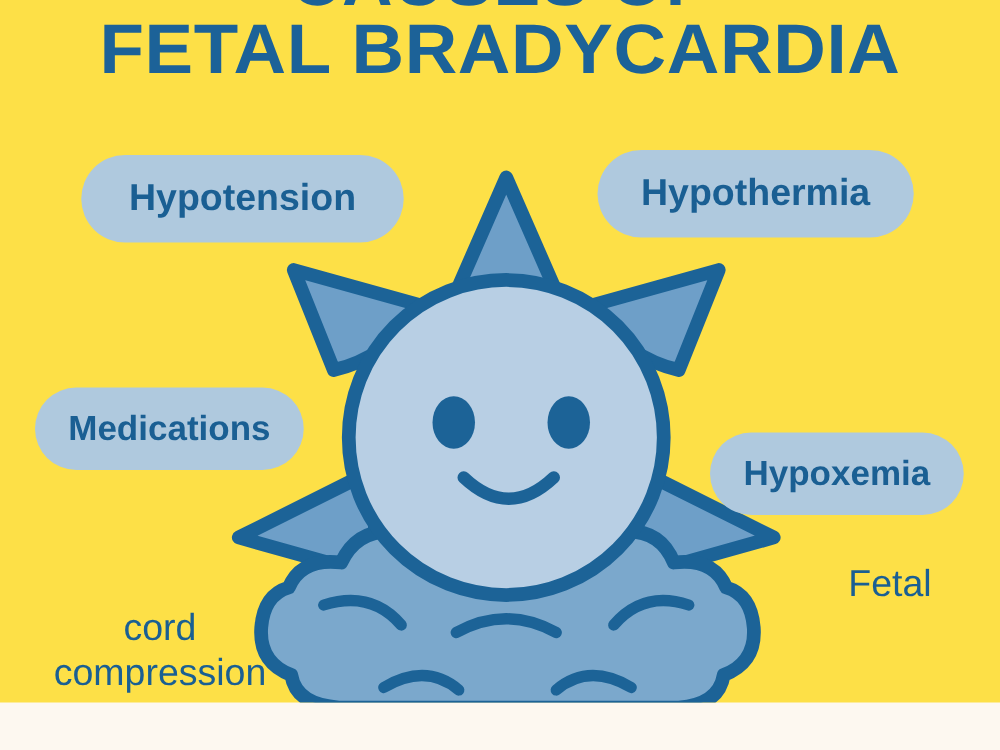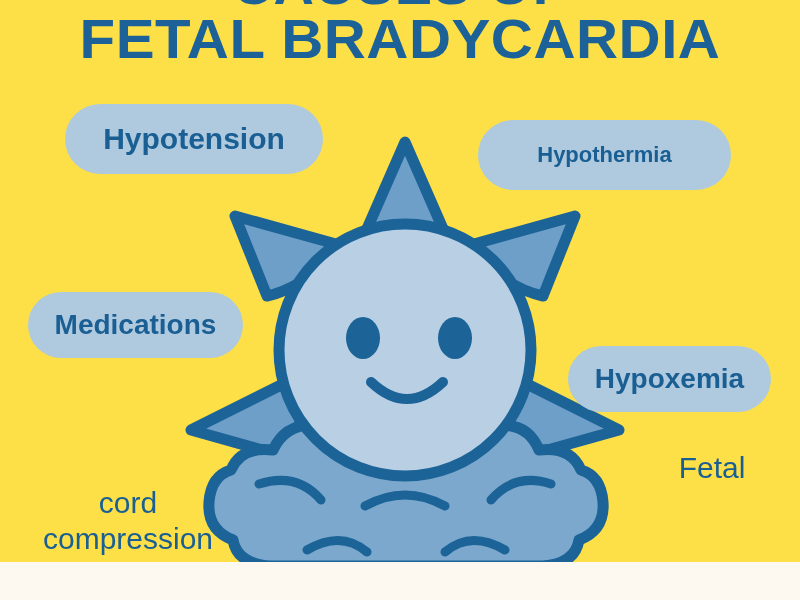--- a/index.html
+++ b/index.html
@@ -58,35 +58,35 @@
     color: #1A5F93;
     font-weight: bold;
     display: flex;
     align-items: center;
     justify-content: center;
     box-sizing: border-box;
     white-space: nowrap;
   }
   .pill-hypotension {
     left: 65px;
-    top: 104px;
+    top: 124px;
     width: 258px;
     height: 70px;
     font-size: 30px;
   }
   .pill-hypothermia {
     left: 478px;
     top: 120px;
     width: 253px;
     height: 70px;
-    font-size: 22px;
+    font-size: 30px;
   }
   .pill-medications {
     left: 28px;
-    top: 292px;
+    top: 310px;
     width: 215px;
     height: 66px;
     font-size: 28px;
   }
   .pill-hypoxemia {
     left: 568px;
     top: 318px;
     width: 203px;
     height: 66px;
     font-size: 28px;

